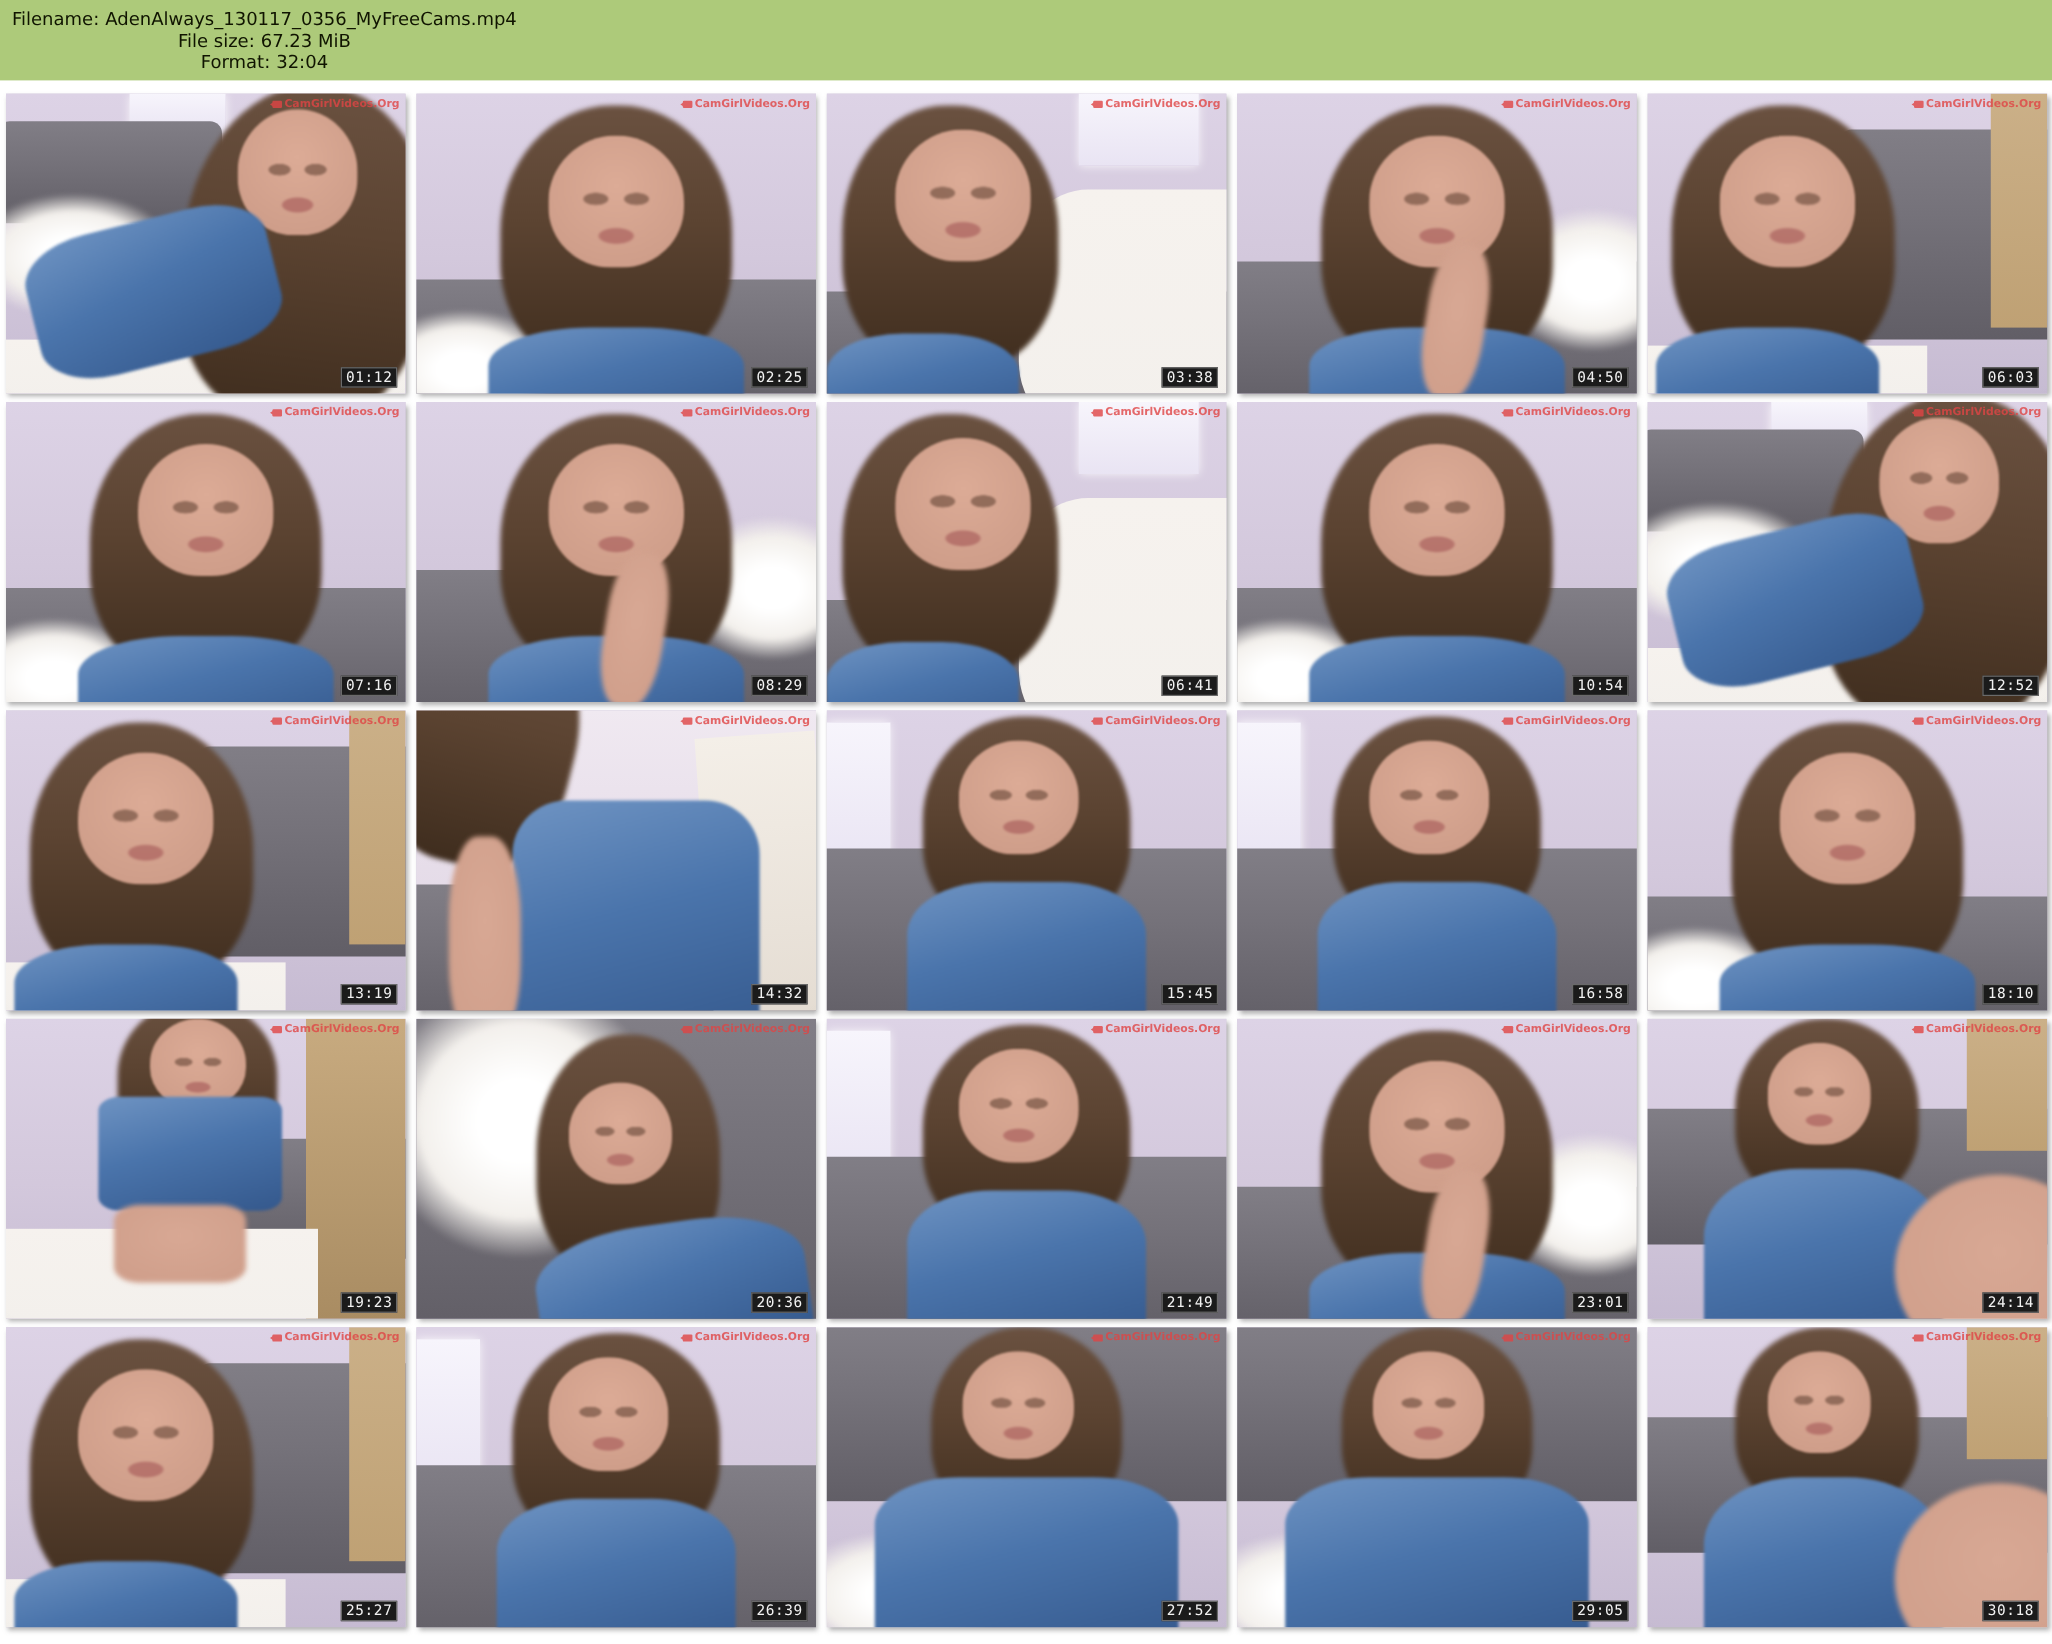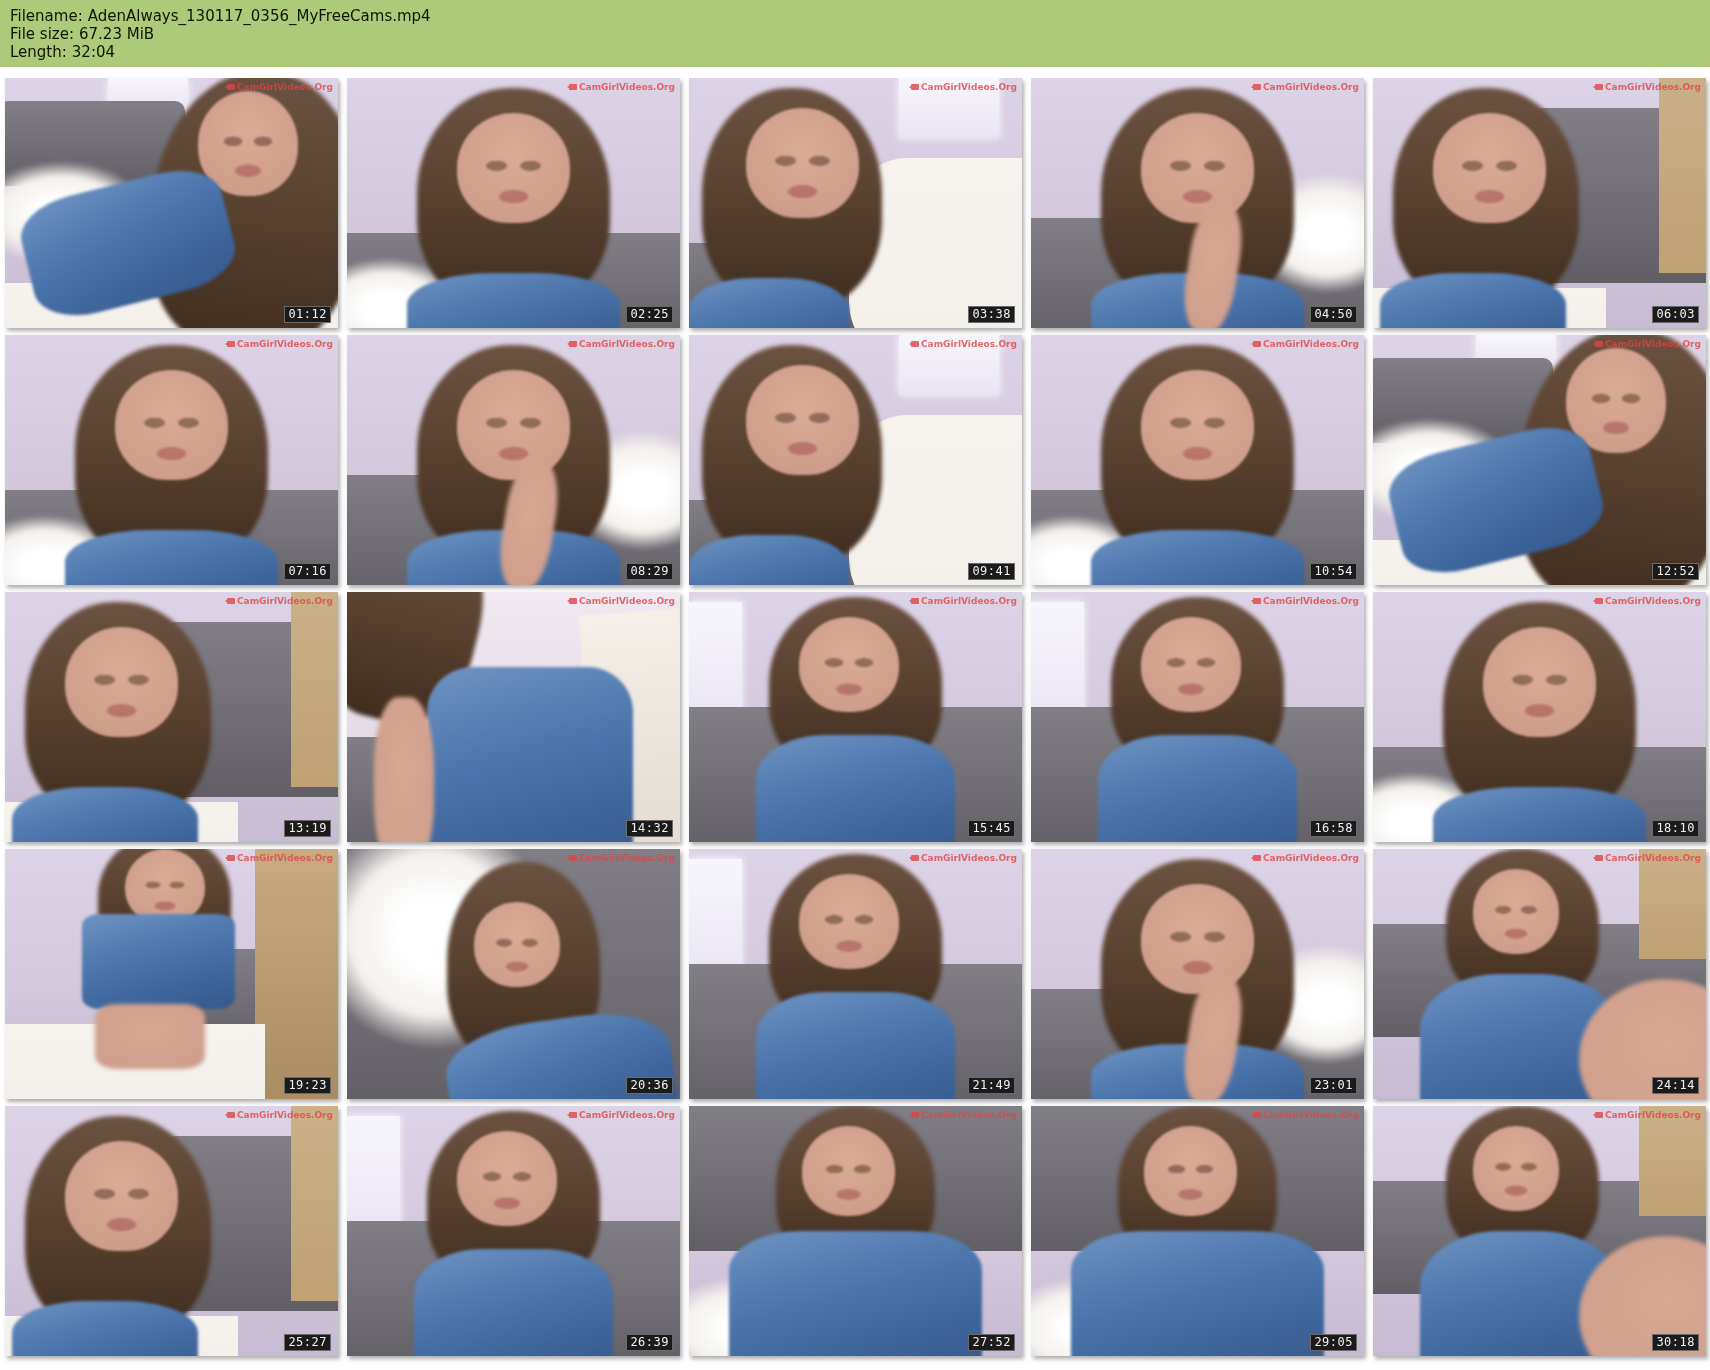--- a/index.html
+++ b/index.html
@@ -4,21 +4,21 @@
 <style>
   html,body{margin:0;padding:0;background:#ffffff;}
   body{width:1710px;height:1370px;position:relative;overflow:hidden;
        font-family:"DejaVu Sans","Liberation Sans",sans-serif;}
 
   
   header{box-sizing:border-box;width:1710px;height:67px;
          background:var(--header-bg,#adca7a);color:var(--header-text,#101400);
          display:flex;justify-content:space-between;align-items:flex-start;
          padding:7px 12px 0 10px;}
-  .hcol{font-size:15px;line-height:18px;}
+  .hcol{font-size:15px;line-height:18px;text-align:center;}
   .hcol.right{text-align:right;}
   .hline .lbl{margin-right:5px;}
 
   
   .grid{margin:11px 4px 0 5px;display:grid;
         grid-template-columns:repeat(5,333px);
         grid-auto-rows:250px;gap:7px 9px;}
   .thumb{position:relative;width:333px;height:250px;margin:0;
          box-shadow:2px 3px 4px rgba(110,110,110,.55);
          background:#d5cade;overflow:hidden;cursor:pointer;}
@@ -137,21 +137,21 @@
   .wm .cam::after{content:"";position:absolute;left:-4px;top:1px;
       border:2px solid rgba(0,0,0,0);border-right:3px solid var(--watermark-red,#e04545);}
 </style>
 </head>
 <body>
 
 <header>
   <div class="hcol left">
     <div class="hline"><span class="lbl">Filename:</span><span>AdenAlways_130117_0356_MyFreeCams.mp4</span></div>
     <div class="hline"><span class="lbl">File size:</span><span>67.23 MiB</span></div>
-    <div class="hline"><span class="lbl">Length:</span><span>32:04</span></div>
+    <div class="hline"><span class="lbl">Format:</span><span>32:04</span></div>
   </div>
 </header>
 
 <main class="grid" id="grid">
   <figure class="thumb">
     <div class="scene v-lie-right">
       <div class="wall"></div>
       <div class="window"></div>
       <div class="hb"></div>
 
@@ -295,21 +295,21 @@
 
       <div class="hair"></div>
       <div class="face"></div>
       <div class="top"></div>
 
     </div>
     <span class="wm">
         <i class="cam"></i>
         <b class="wm-text">CamGirlVideos.Org</b>
       </span>
-    <span class="ts">09:41</span>
+    <span class="ts">06:41</span>
   </figure>
 
   <figure class="thumb">
     <div class="scene v-face-center">
       <div class="wall"></div>
 
       <div class="hb"></div>
 
       <div class="pillow"></div>
       <div class="hair"></div>

